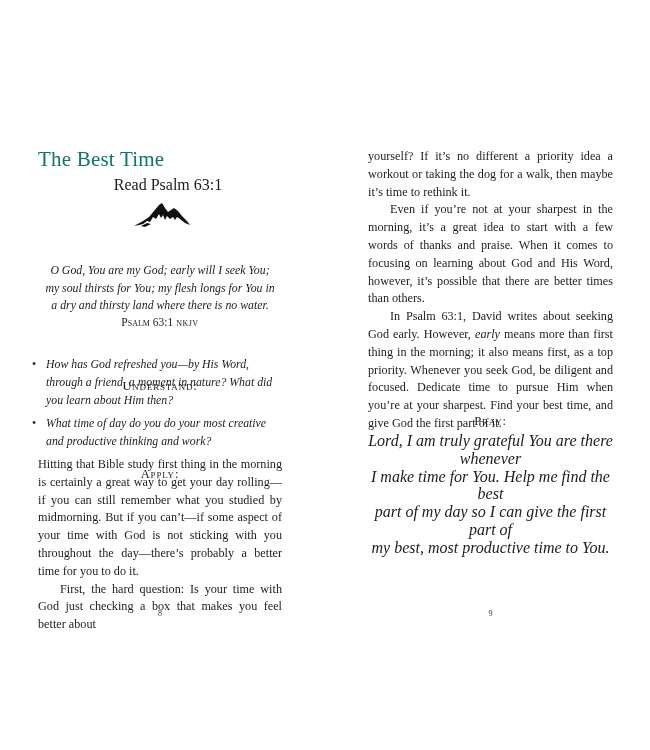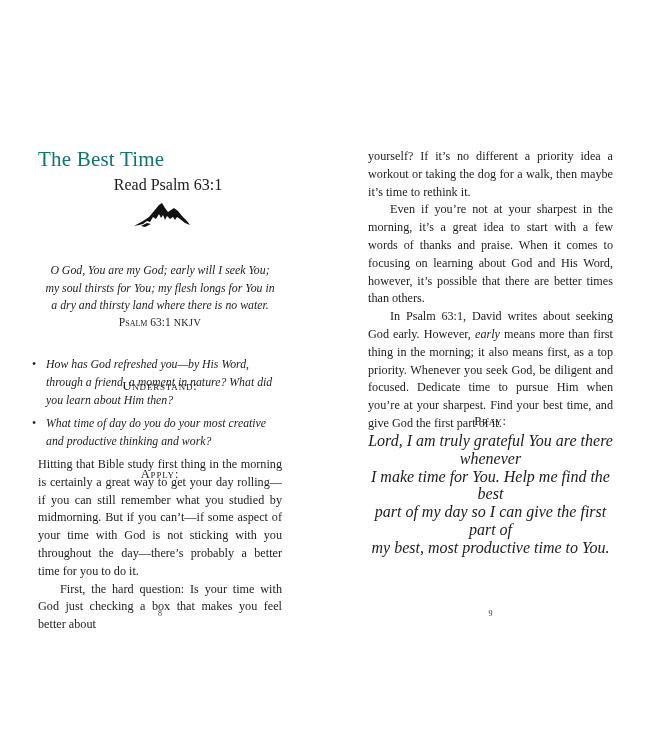--- a/index.html
+++ b/index.html
@@ -66,21 +66,21 @@
       font-size: 11.8px;
       line-height: 17.5px;
     }
     .verse-ref {
       text-align: center;
       font-size: 11.5px;
       font-variant: small-caps;
       line-height: 16px;
     }
     .ref-trans {
-      font-size: 14px;
+      font-size: 11px;
       letter-spacing: 0.5px;
       text-align: right;
     }
     ul.questions {
       list-style: none;
       margin: 0;
       padding: 0;
     }
     ul.questions li {
       position: relative;

